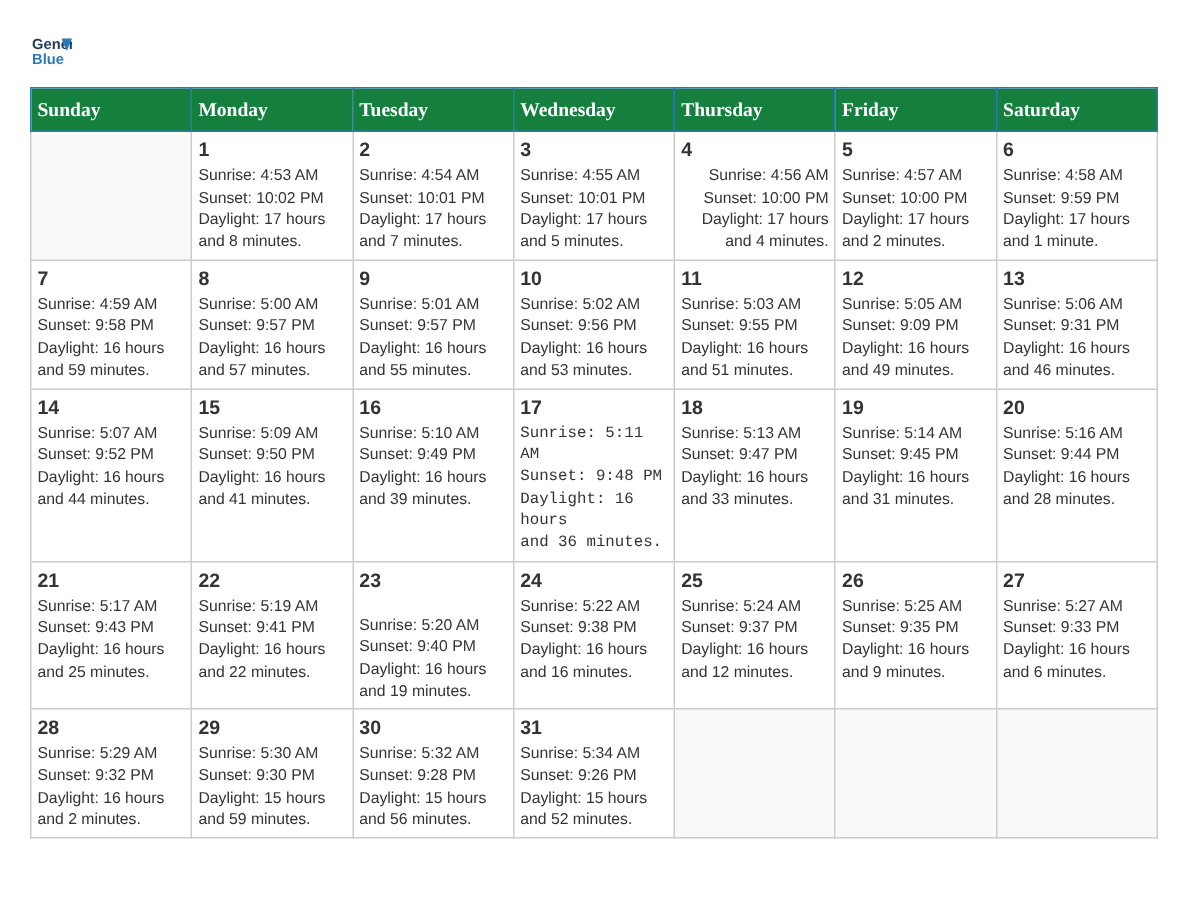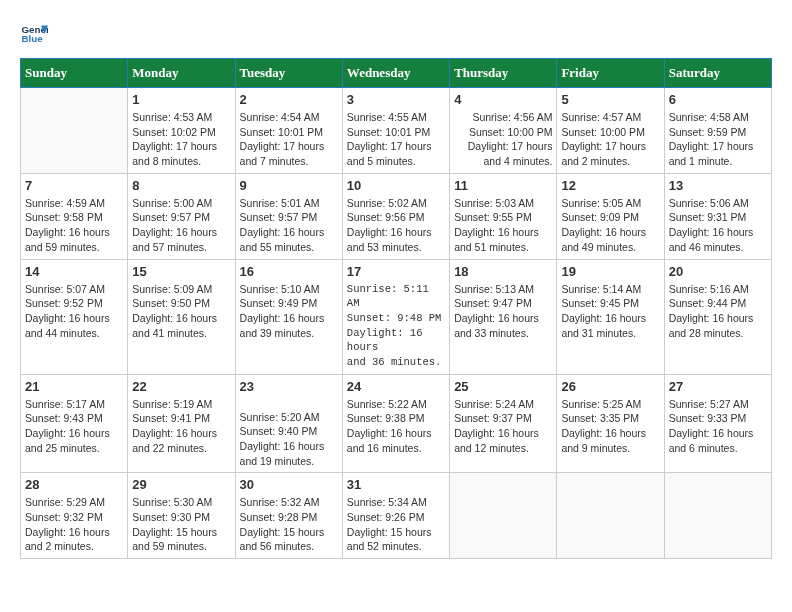--- a/index.html
+++ b/index.html
@@ -287,21 +287,21 @@
         <td>
           <span class="day-number">25</span>
           <div class="day-info" style="white-space: pre-line;">Sunrise: 5:24 AM
 Sunset: 9:37 PM
 Daylight: 16 hours
 and 12 minutes.</div>
         </td>
         <td>
           <span class="day-number">26</span>
           <div class="day-info" style="white-space: pre-line;">Sunrise: 5:25 AM
-Sunset: 3:35 PM
+Sunset: 9:35 PM
 Daylight: 16 hours
 and 9 minutes.</div>
         </td>
         <td>
           <span class="day-number">27</span>
           <div class="day-info" style="white-space: pre-line;">Sunrise: 5:27 AM
 Sunset: 9:33 PM
 Daylight: 16 hours
 and 6 minutes.</div>
         </td>

